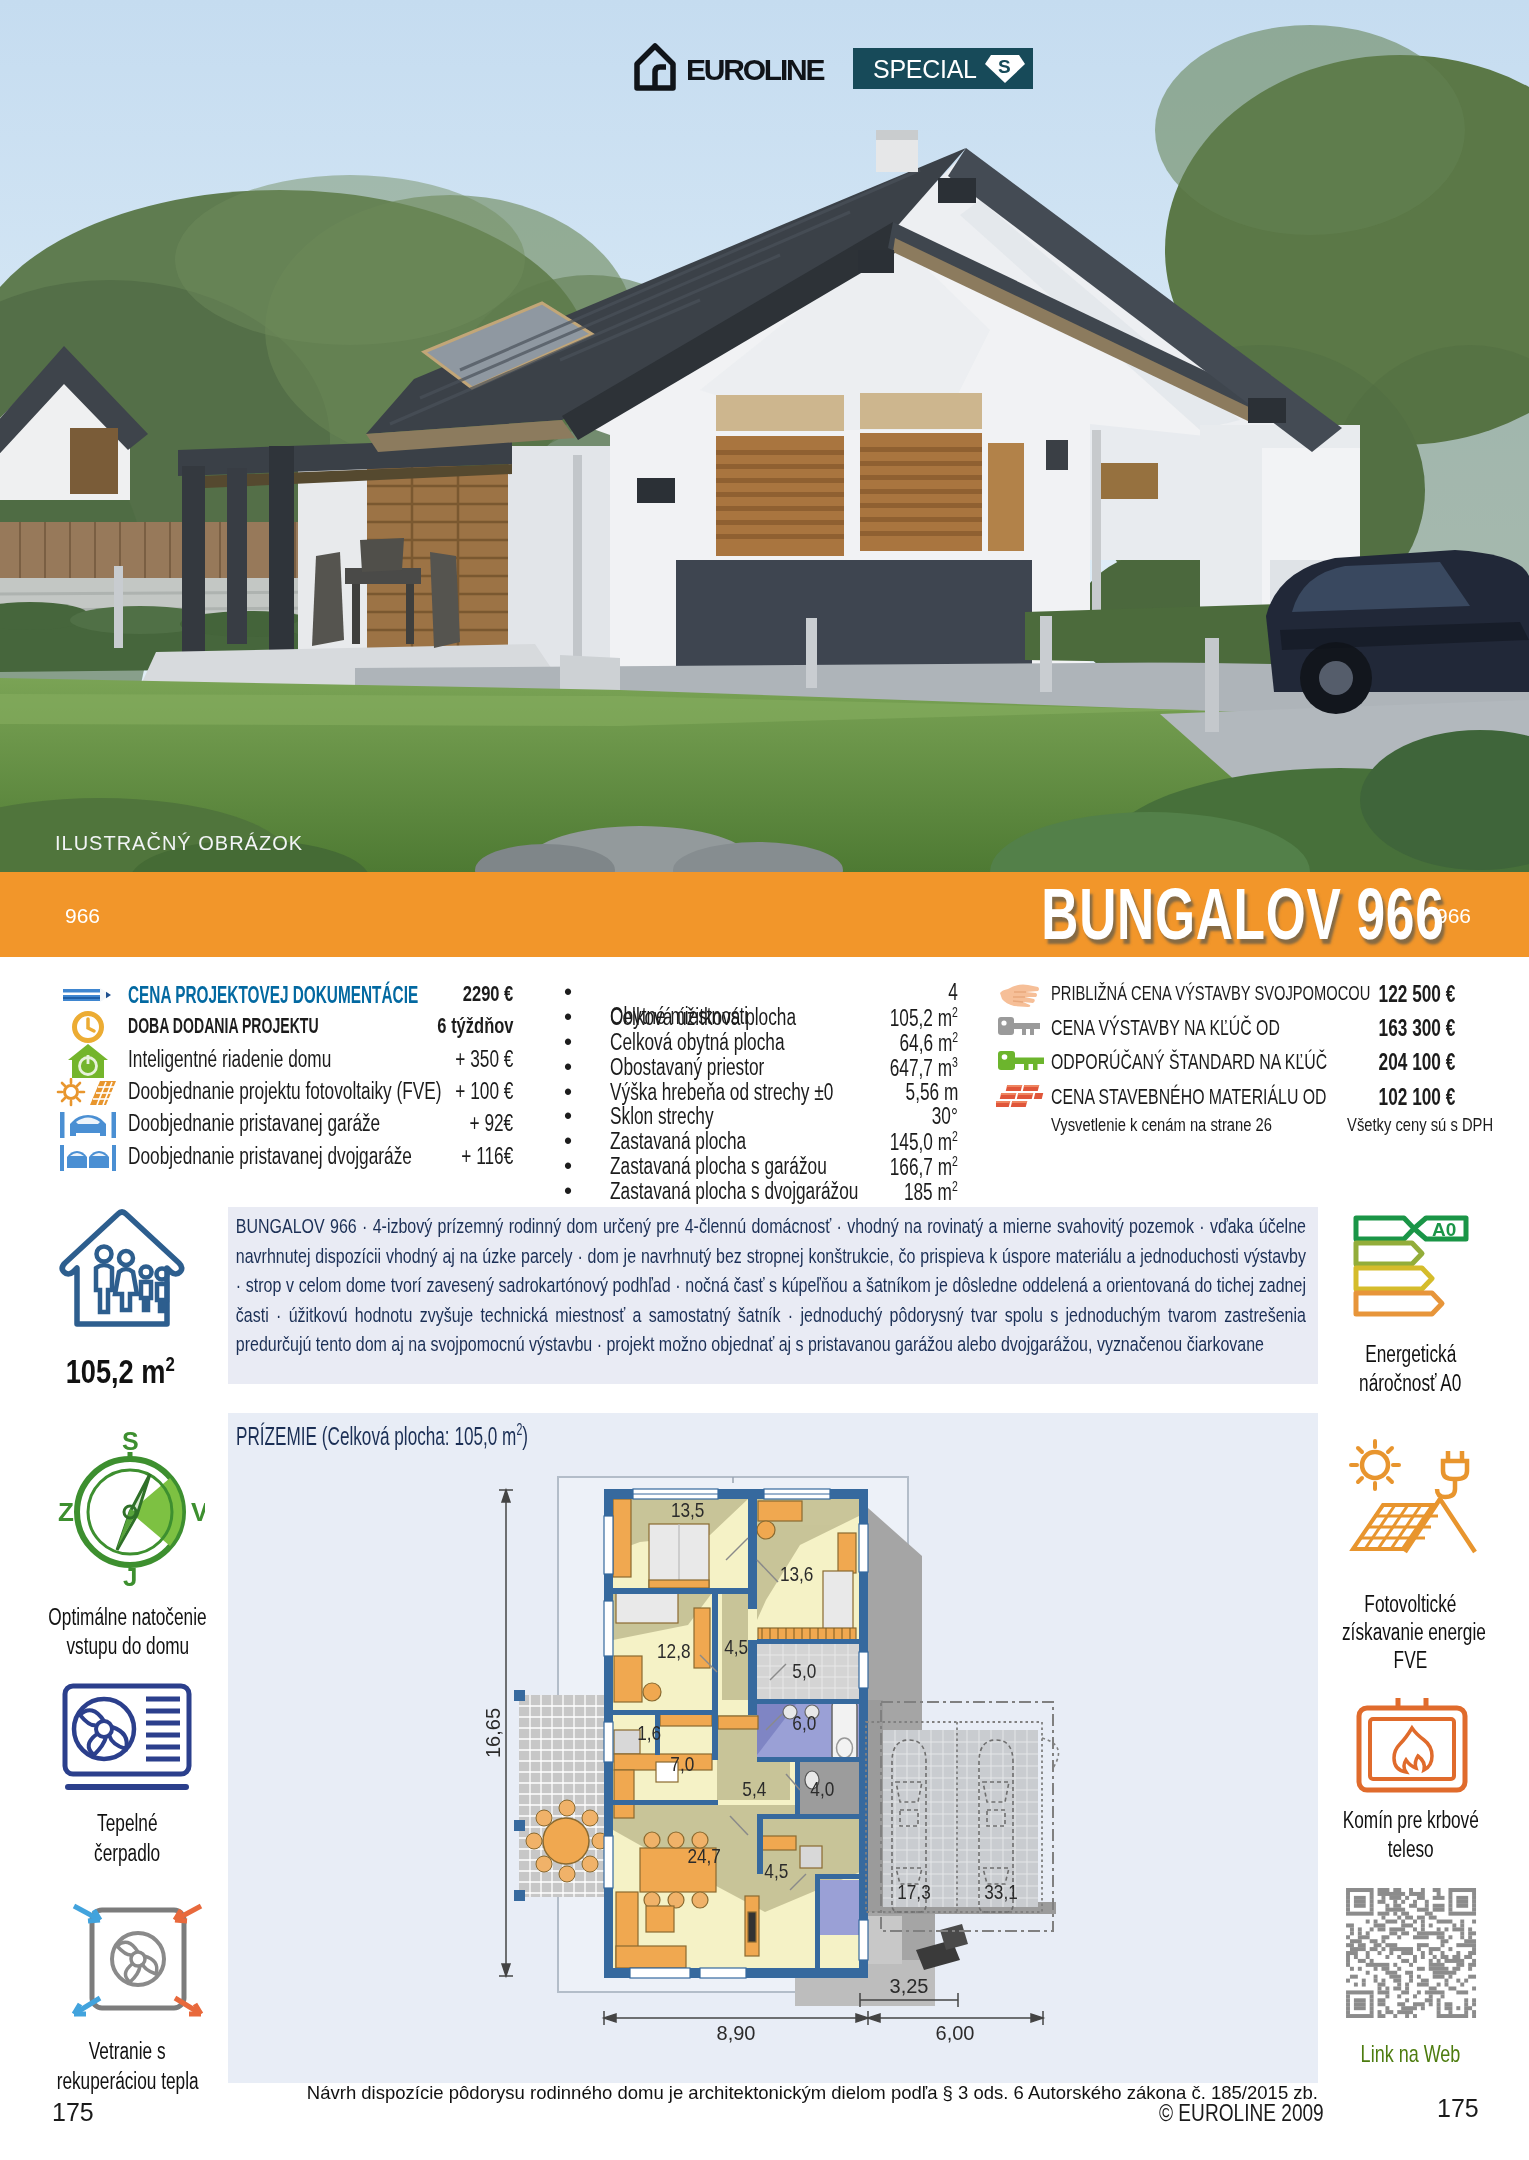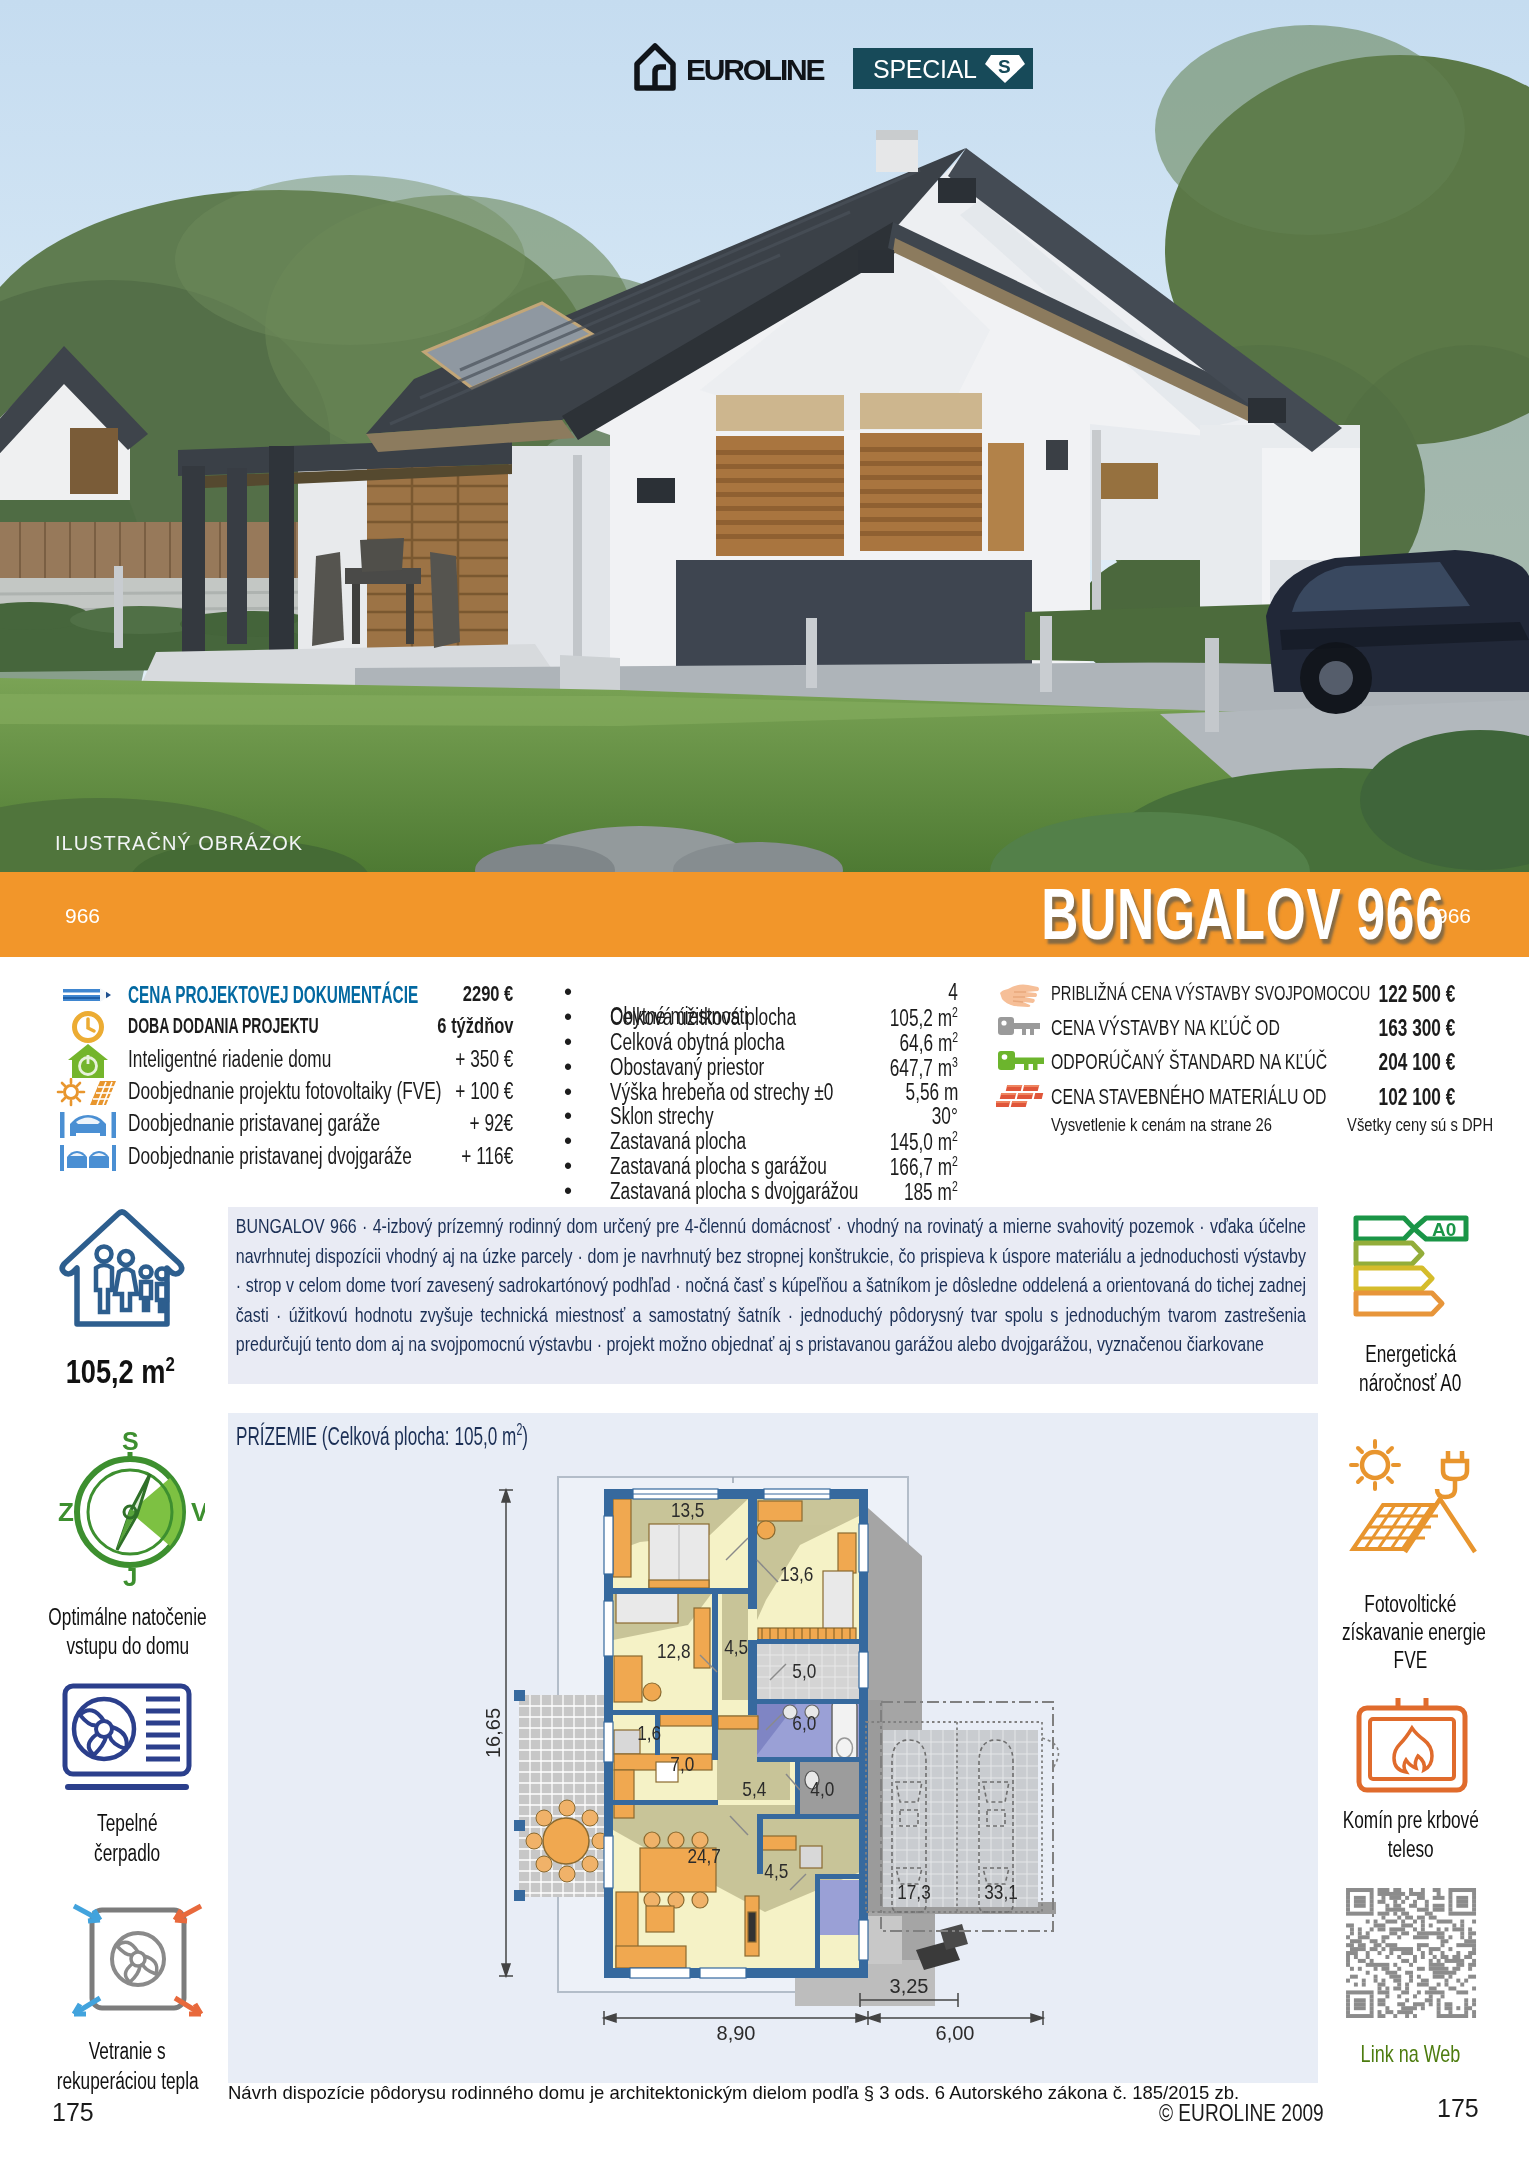--- a/index.html
+++ b/index.html
@@ -1172,21 +1172,21 @@
     <line x1="958" y1="1993" x2="958" y2="2007"></line>
   </g>
   <text x="736" y="2040" font-size="20" fill="#2b2b2b" text-anchor="middle">8,90</text>
   <text x="955" y="2040" font-size="20" fill="#2b2b2b" text-anchor="middle">6,00</text>
   <text x="909" y="1993" font-size="20" fill="#2b2b2b" text-anchor="middle">3,25</text>
 </svg>
 
 <div class="abs" style="left:8px;top:8px;font-size:26px;color:#1b2f55;"><span class="cx" style="transform:scaleX(0.66);">PRÍZEMIE (Celková plocha: 105,0 m<sup style="font-size:16px;">2</sup>)</span></div>
 </div>
 
-<div class="abs" style="left:228px;top:2082px;width:1090px;text-align:left;font-size:18.5px;color:#111;">
+<div class="abs" style="left:228px;top:2082px;width:1090px;text-align:right;font-size:18.5px;color:#111;">
   <div><span class="cxc" style="transform:scaleX(1);">Návrh dispozície pôdorysu rodinného domu je architektonickým dielom podľa § 3 ods. 6 Autorského zákona č. 185/2015 zb.</span></div>
 </div>
 
 <div class="abs" style="left:1159px;top:2100px;width:165px;font-size:23px;color:#1a1a1a;"><span class="cx" style="transform:scaleX(0.83);">© EUROLINE 2009</span></div>
 
 <div class="abs" style="left:52px;top:2098px;font-size:25px;color:#1a1a1a;">175</div>
 
 <div class="abs" style="left:1437px;top:2094px;font-size:25px;color:#1a1a1a;">175</div>
 
 </body></html>

